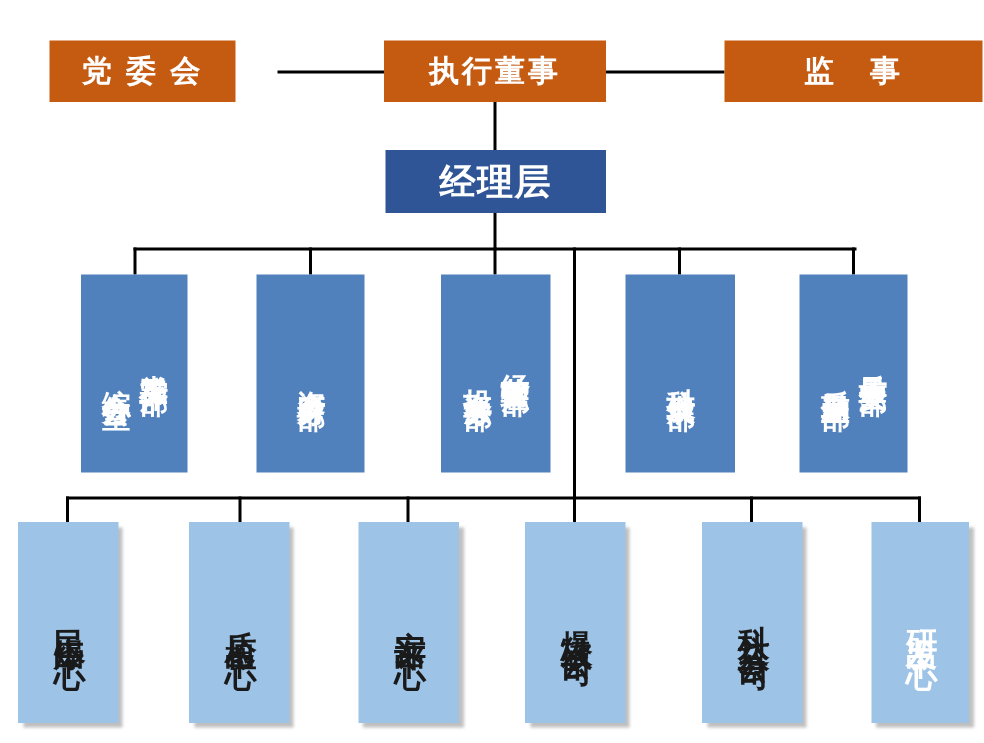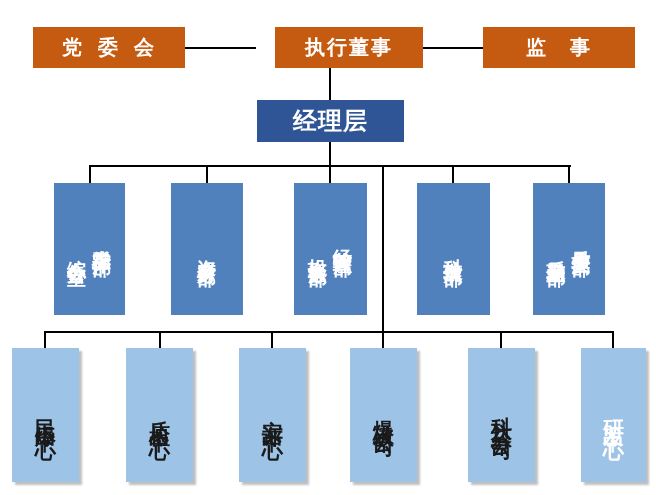--- a/index.html
+++ b/index.html
@@ -36,27 +36,27 @@
   <div class="line" style="left:452px;top:165px;width:2px;height:18px;"></div>
   <div class="line" style="left:568px;top:165px;width:2px;height:18px;"></div>
   <div class="line" style="left:382px;top:165px;width:2px;height:183px;"></div>
   <div class="line" style="left:44px;top:331px;width:570px;height:2px;"></div>
   <div class="line" style="left:44px;top:331px;width:2px;height:17px;"></div>
   <div class="line" style="left:159px;top:331px;width:2px;height:17px;"></div>
   <div class="line" style="left:271px;top:331px;width:2px;height:17px;"></div>
   <div class="line" style="left:500px;top:331px;width:2px;height:17px;"></div>
   <div class="line" style="left:612px;top:331px;width:2px;height:17px;"></div>
 
-  <div class="box top-box" style="left:33px;top:27px;width:152px;height:41px;font-family:Liberation Mono, monospace;">
+  <div class="box top-box" style="left:33px;top:27px;width:124px;height:41px;">
     <span>党 委 会</span>
   </div>
-  <div class="box top-box" style="left:256px;top:27px;width:148px;height:41px;margin-left:19px;">
+  <div class="box top-box" style="left:256px;top:27px;width:148px;height:41px;">
     <span>执行董事</span>
   </div>
-  <div class="box top-box" style="left:483px;top:27px;width:152px;height:41px;">
+  <div class="box top-box" style="left:483px;top:27px;width:172px;height:41px;">
     <span>监　事</span>
   </div>
 
   <div class="box mgr-box" style="left:257px;top:100px;width:147px;height:42px;">
     <span>经理层</span>
   </div>
 
   <div class="box dept-box" style="left:54px;top:183px;width:71px;height:132px;">
     <div class="vt">
       <span class="vcol">党群工作部／</span>

